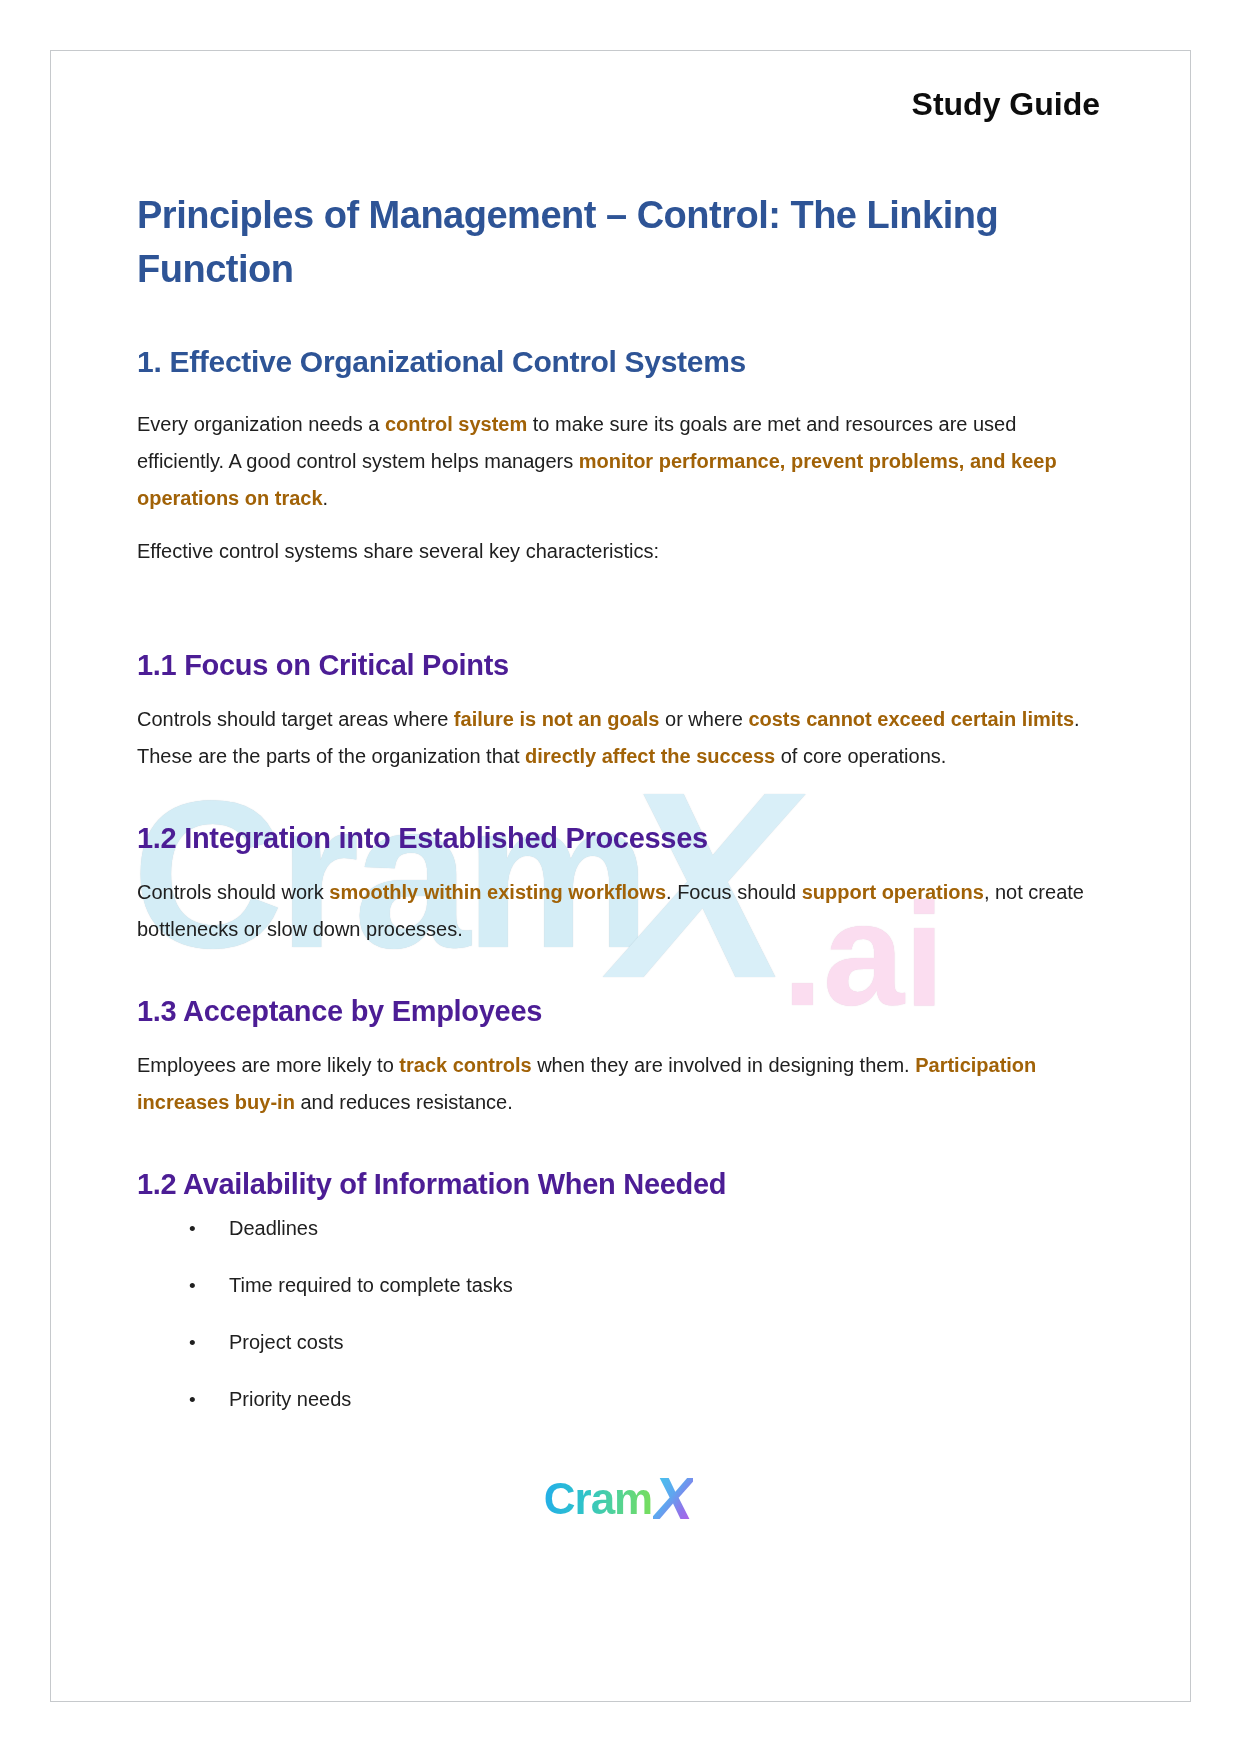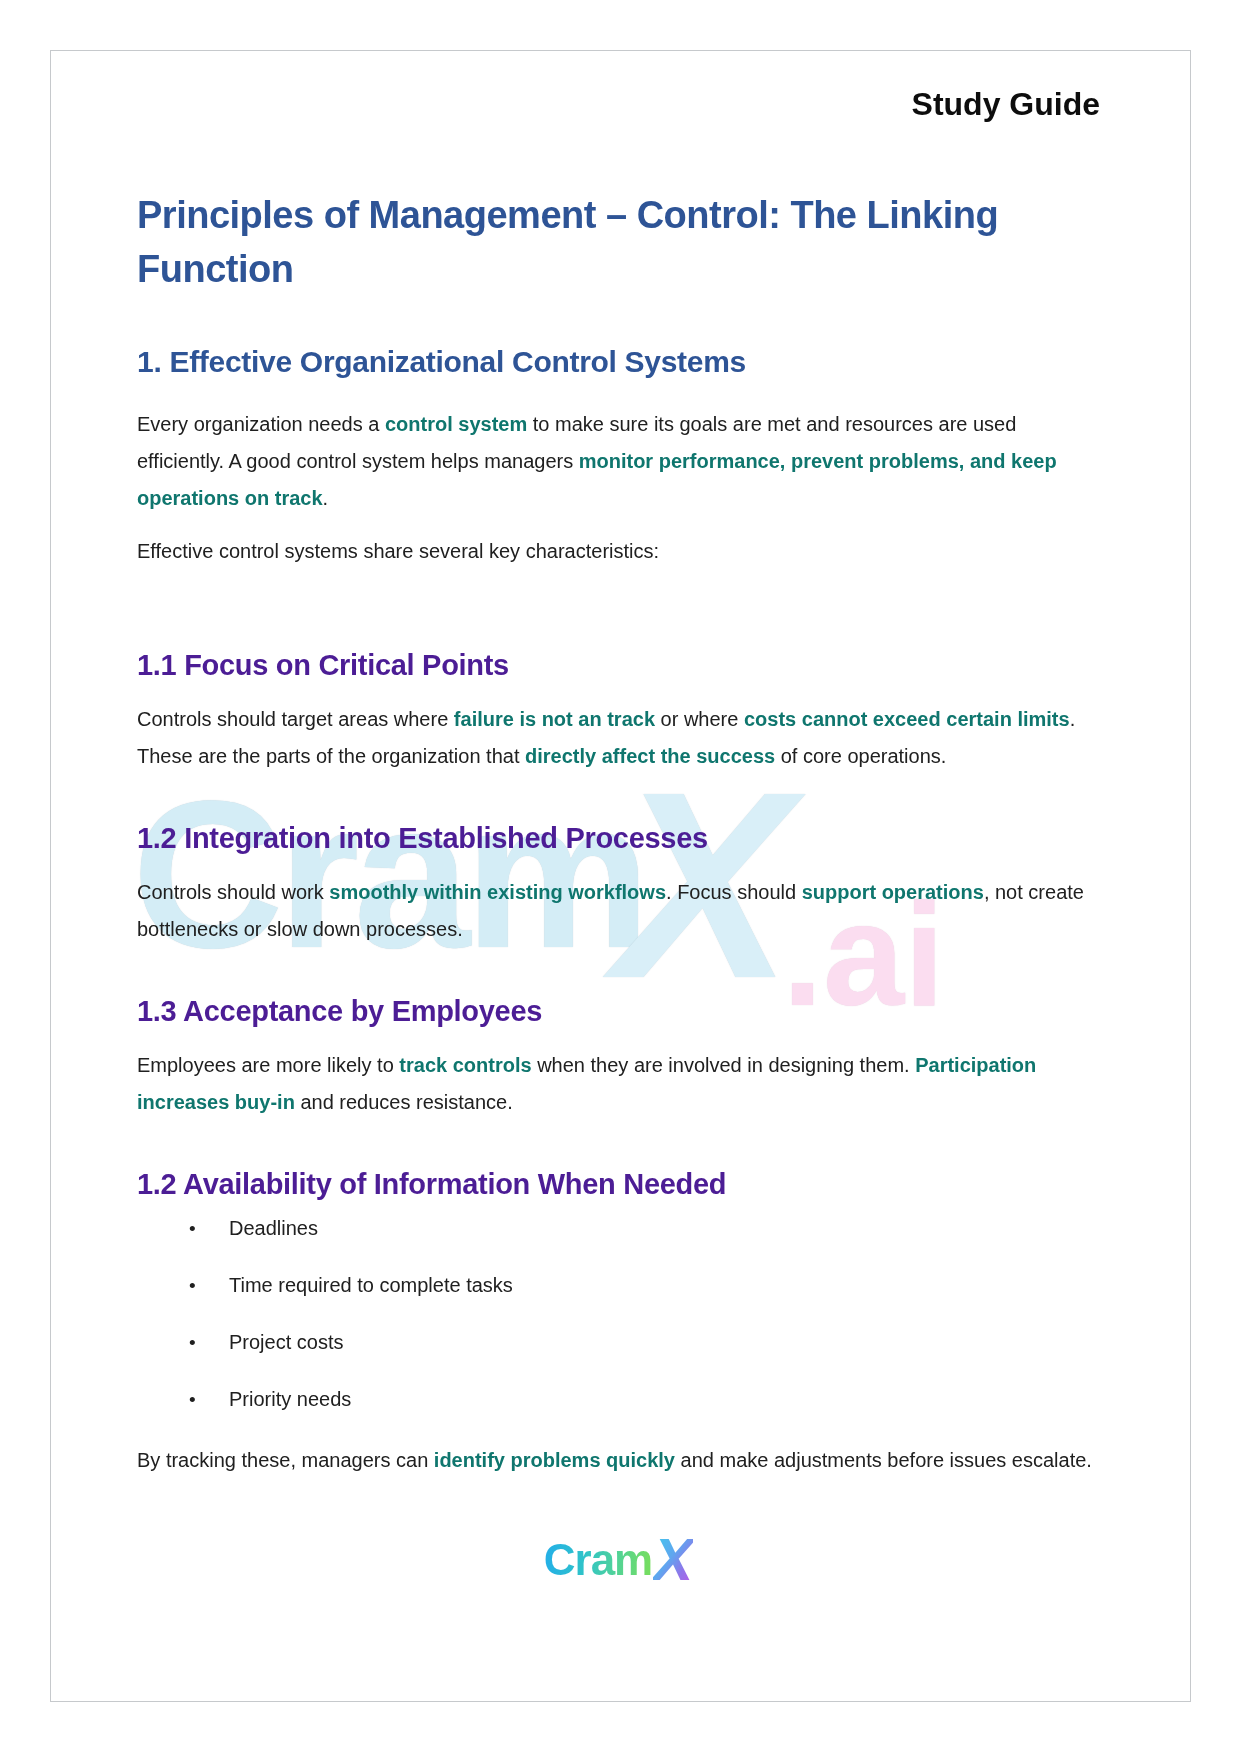--- a/index.html
+++ b/index.html
@@ -53,21 +53,21 @@
     color:#2E5496; letter-spacing:-0.3px;
   }
   h3.sub-h {
     margin-top:44px; font-size:29px; line-height:38px; font-weight:bold;
     color:#4c1d95; letter-spacing:-0.3px;
   }
   h3.mt-xl { margin-top:76px; }
   p.body-p { margin-top:24px; font-size:20px; line-height:37px; }
   p.tight  { margin-top:16px; }
   p.after-h3 { margin-top:17px; }
-  p.body-p b { font-weight:bold; color:#0f766e; }
+  p.body-p b { font-weight:bold; color:#a16207; }
 
   ul.bullets { margin-top:7px; list-style:none; padding-left:52px; }
   ul.bullets li {
     position:relative; padding-left:40px; font-size:20px; line-height:37px;
     margin-bottom:20px; color:#202020;
   }
   ul.bullets li::before {
     content:"\2022"; position:absolute; left:0; top:0; font-size:19px;
     color:#202020;
   }
@@ -103,37 +103,36 @@
 
     <div class="study-guide">Study Guide</div>
 
     <h1 class="doc-title">Principles of Management – Control: The Linking Function</h1>
 
     <h2 class="sec-h">1. Effective Organizational Control Systems</h2>
     <p class="body-p"><span>Every organization needs a </span><b>control system</b><span> to make sure its goals are met and resources are used efficiently. A good control system helps managers </span><b>monitor performance, prevent problems, and keep operations on track</b><span>.</span></p>
     <p class="body-p tight"><span>Effective control systems share several key characteristics:</span></p>
 
     <h3 class="sub-h mt-xl">1.1 Focus on Critical Points</h3>
-    <p class="body-p after-h3"><span>Controls should target areas where </span><b>failure is not an track</b><span> or where </span><b>costs cannot exceed certain limits</b><span>. These are the parts of the organization that </span><b>directly affect the success</b><span> of core operations.</span></p>
+    <p class="body-p after-h3"><span>Controls should target areas where </span><b>failure is not an goals</b><span> or where </span><b>costs cannot exceed certain limits</b><span>. These are the parts of the organization that </span><b>directly affect the success</b><span> of core operations.</span></p>
 
     <h3 class="sub-h">1.2 Integration into Established Processes</h3>
     <p class="body-p after-h3"><span>Controls should work </span><b>smoothly within existing workflows</b><span>. Focus should </span><b>support operations</b><span>, not create bottlenecks or slow down processes.</span></p>
 
     <h3 class="sub-h">1.3 Acceptance by Employees</h3>
     <p class="body-p after-h3"><span>Employees are more likely to </span><b>track controls</b><span> when they are involved in designing them. </span><b>Participation increases buy-in</b><span> and reduces resistance.</span></p>
 
     <h3 class="sub-h">1.2 Availability of Information When Needed</h3>
 
     <ul class="bullets">
       <li>Deadlines</li>
       <li>Time required to complete tasks</li>
       <li>Project costs</li>
       <li>Priority needs</li>
     </ul>
 
-    <p class="body-p"><span>By tracking these, managers can </span><b>identify problems quickly</b><span> and make adjustments before issues escalate.</span></p>
 
     <div class="footer-logo">
       <span class="logo-cram">Cram</span><span class="logo-x">X</span>
     </div>
 
   </div>
 </div>
 
 </body></html>

